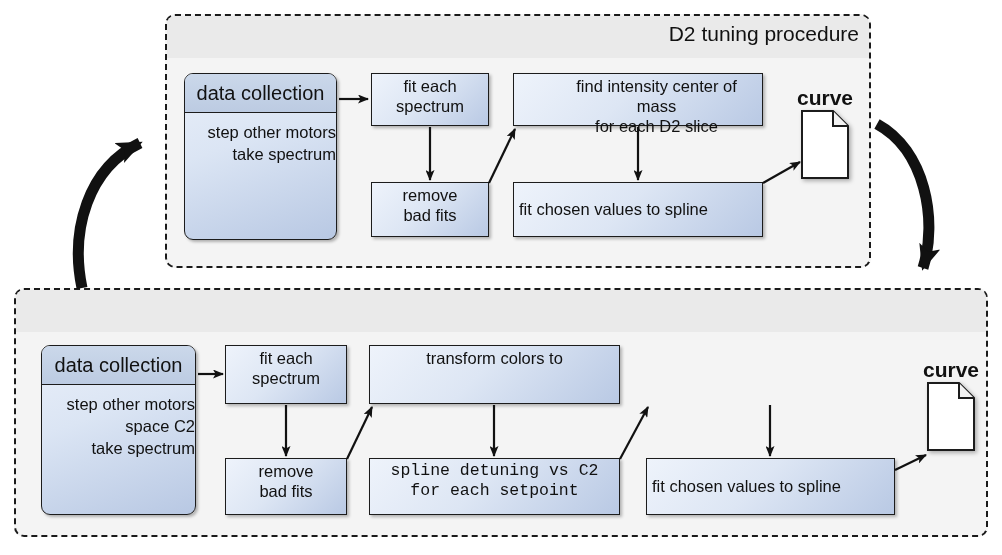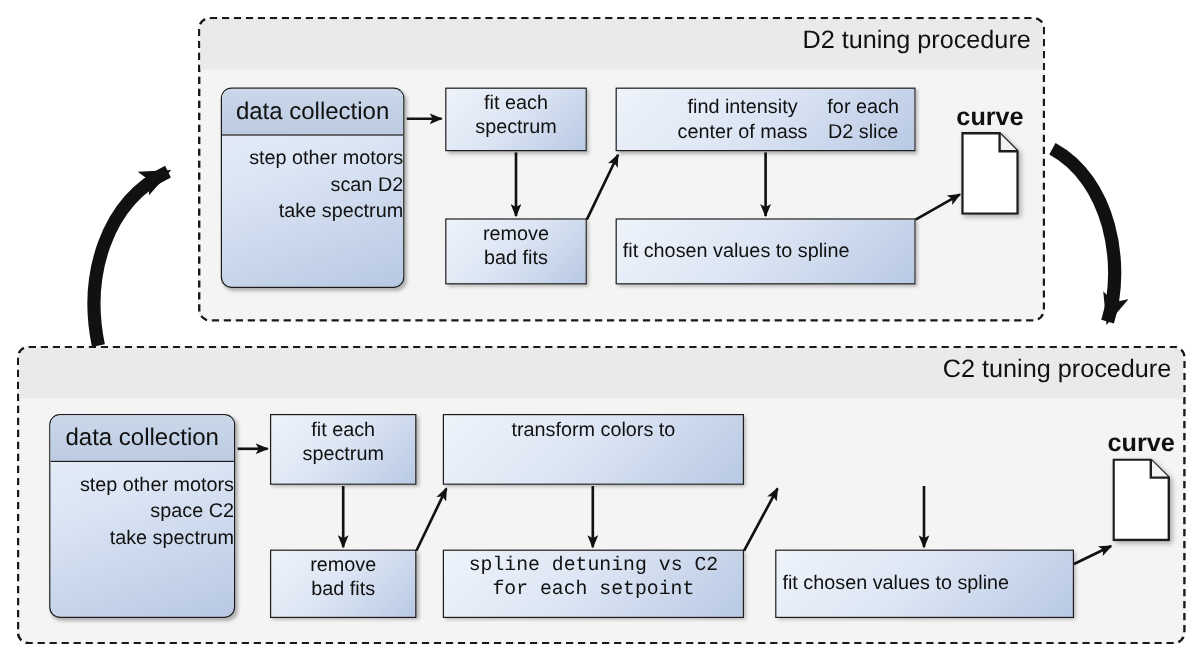--- a/index.html
+++ b/index.html
@@ -51,57 +51,55 @@
 
   <div class="proc" style="left:165px;top:14px;width:706px;height:254px;">
     <div class="titleband"></div>
     <div class="title">D2 tuning procedure</div>
   </div>
 
   <div class="dcol" style="left:184px;top:73px;width:153px;height:167px;">
     <div class="hdr">data collection</div>
     <div class="bdy">
       <div>step other motors</div>
-      <div>scan D2</div>
       <div>take spectrum</div>
     </div>
   </div>
 
   <div class="box" style="left:371px;top:73px;width:118px;height:53px;flex-direction:column;">
     <span>fit each</span>
     <span>spectrum</span>
   </div>
 
   <div class="box" style="left:371px;top:182px;width:118px;height:55px;flex-direction:column;">
     <span>remove</span>
     <span>bad fits</span>
   </div>
 
-  <div class="box" style="left:513px;top:73px;width:250px;height:53px;flex-direction:row;padding-left:42px;">
+  <div class="box" style="left:513px;top:73px;width:250px;height:53px;flex-direction:column;padding-left:42px;">
     <span>find intensity center of mass</span>
     <span>for each D2 slice</span>
   </div>
 
   <div class="box" style="left:513px;top:182px;width:250px;height:55px;">
     <span>fit chosen values to spline</span>
   </div>
 
   <div class="curvewrap" style="left:779px;top:86px;width:92px;height:115px;">
     <div class="clabel">curve</div>
     <div class="doc">
       <svg width="48" height="69" viewBox="0 0 48 69">
         <path d="M1 1 H32 L47 16 V68 H1 Z" fill="#ffffff" stroke="#1c1c1c" stroke-width="2"></path>
         <path d="M32 1 L32 16 L47 16" fill="#f2f2f2" stroke="#1c1c1c" stroke-width="2"></path>
       </svg>
     </div>
   </div>
 
   <div class="proc" style="left:14px;top:288px;width:974px;height:249px;">
     <div class="titleband"></div>
-    <div class="title">C2 tuning procedure</div>
   </div>
 
   <div class="dcol" style="left:41px;top:345px;width:155px;height:170px;">
     <div class="hdr">data collection</div>
     <div class="bdy">
       <div>step other motors</div>
       <div>space C2</div>
       <div>take spectrum</div>
     </div>
   </div>

